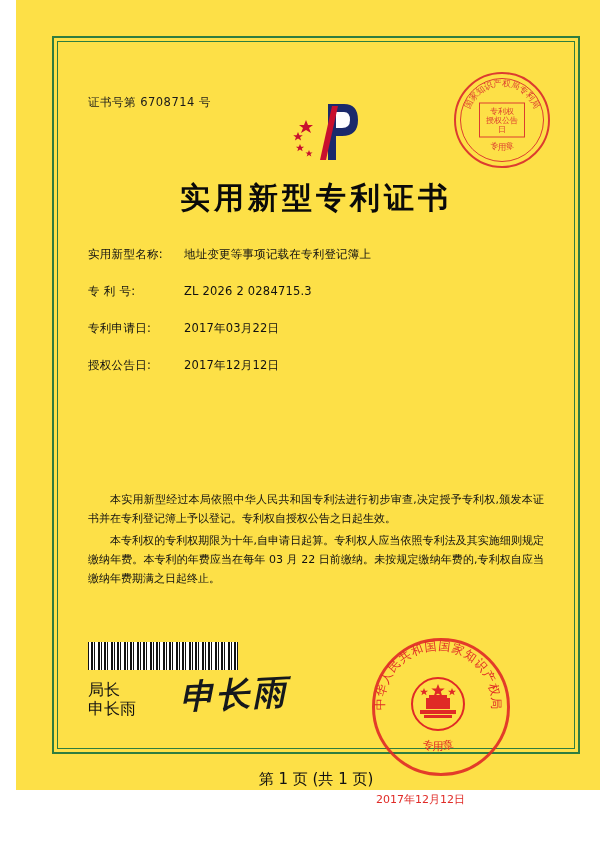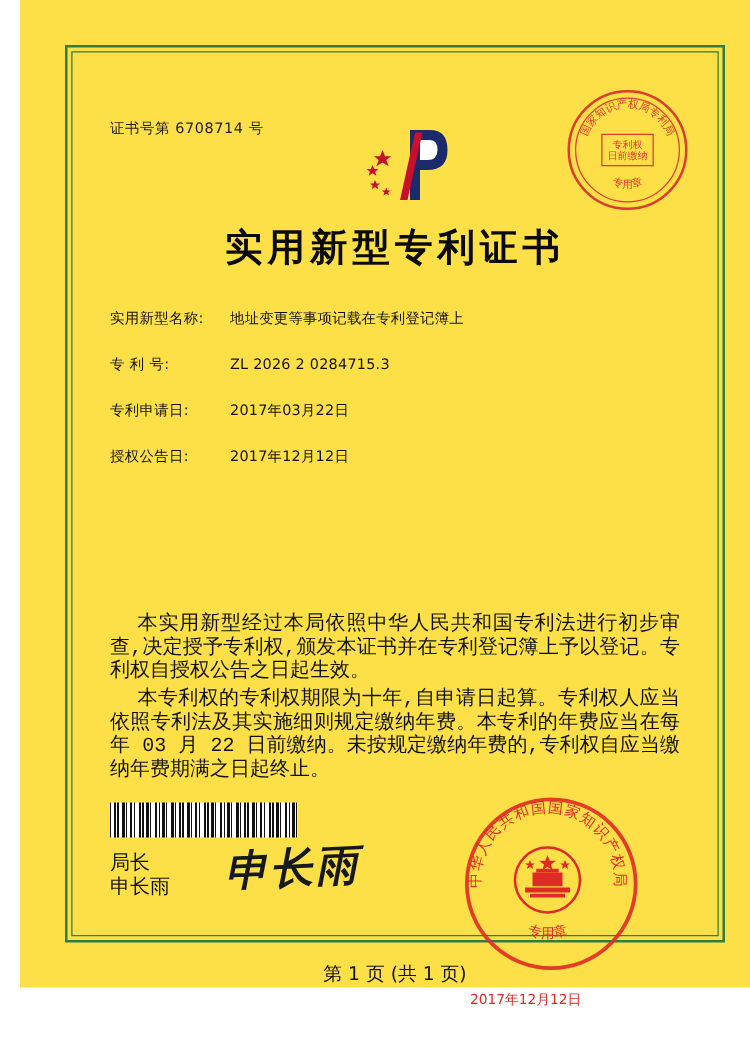--- a/index.html
+++ b/index.html
@@ -146,25 +146,24 @@
     flex: 1;
     color: #111;
     letter-spacing: 0.2px;
   }
 
   .paragraphs {
     position: absolute;
     left: 12px;
     top: 430px;
     width: 456px;
-    font-size: 16px;
+    font-size: 11px;
     line-height: 19px;
     color: #111;
     text-align: justify;
-    font-family: Liberation Mono, monospace;
   }
   .paragraphs p {
     margin: 0 0 3px 0;
     text-indent: 22px;
   }
 
   
   .barcode {
     position: absolute;
     left: 12px;
@@ -272,21 +271,21 @@
           <path id="arcBot" d="M 16,46 A 30,30 0 0 0 76,46"></path>
         </defs>
         <text>
           <textPath href="#arcTop" startOffset="50%" text-anchor="middle">国家知识产权局专利局</textPath>
         </text>
         <text>
           <textPath href="#arcBot" startOffset="50%" text-anchor="middle">专用章</textPath>
         </text>
       </svg>
       <div class="seal-center">专利权
-日前缴纳</div>
+授权公告日</div>
     </div>
 
     <div class="title">实用新型专利证书</div>
 
     <div class="fields">
       <div class="field-row">
         <div class="field-label">实用新型名称:</div>
         <div class="field-value">地址变更等事项记载在专利登记簿上</div>
       </div>
       <div class="field-row">

